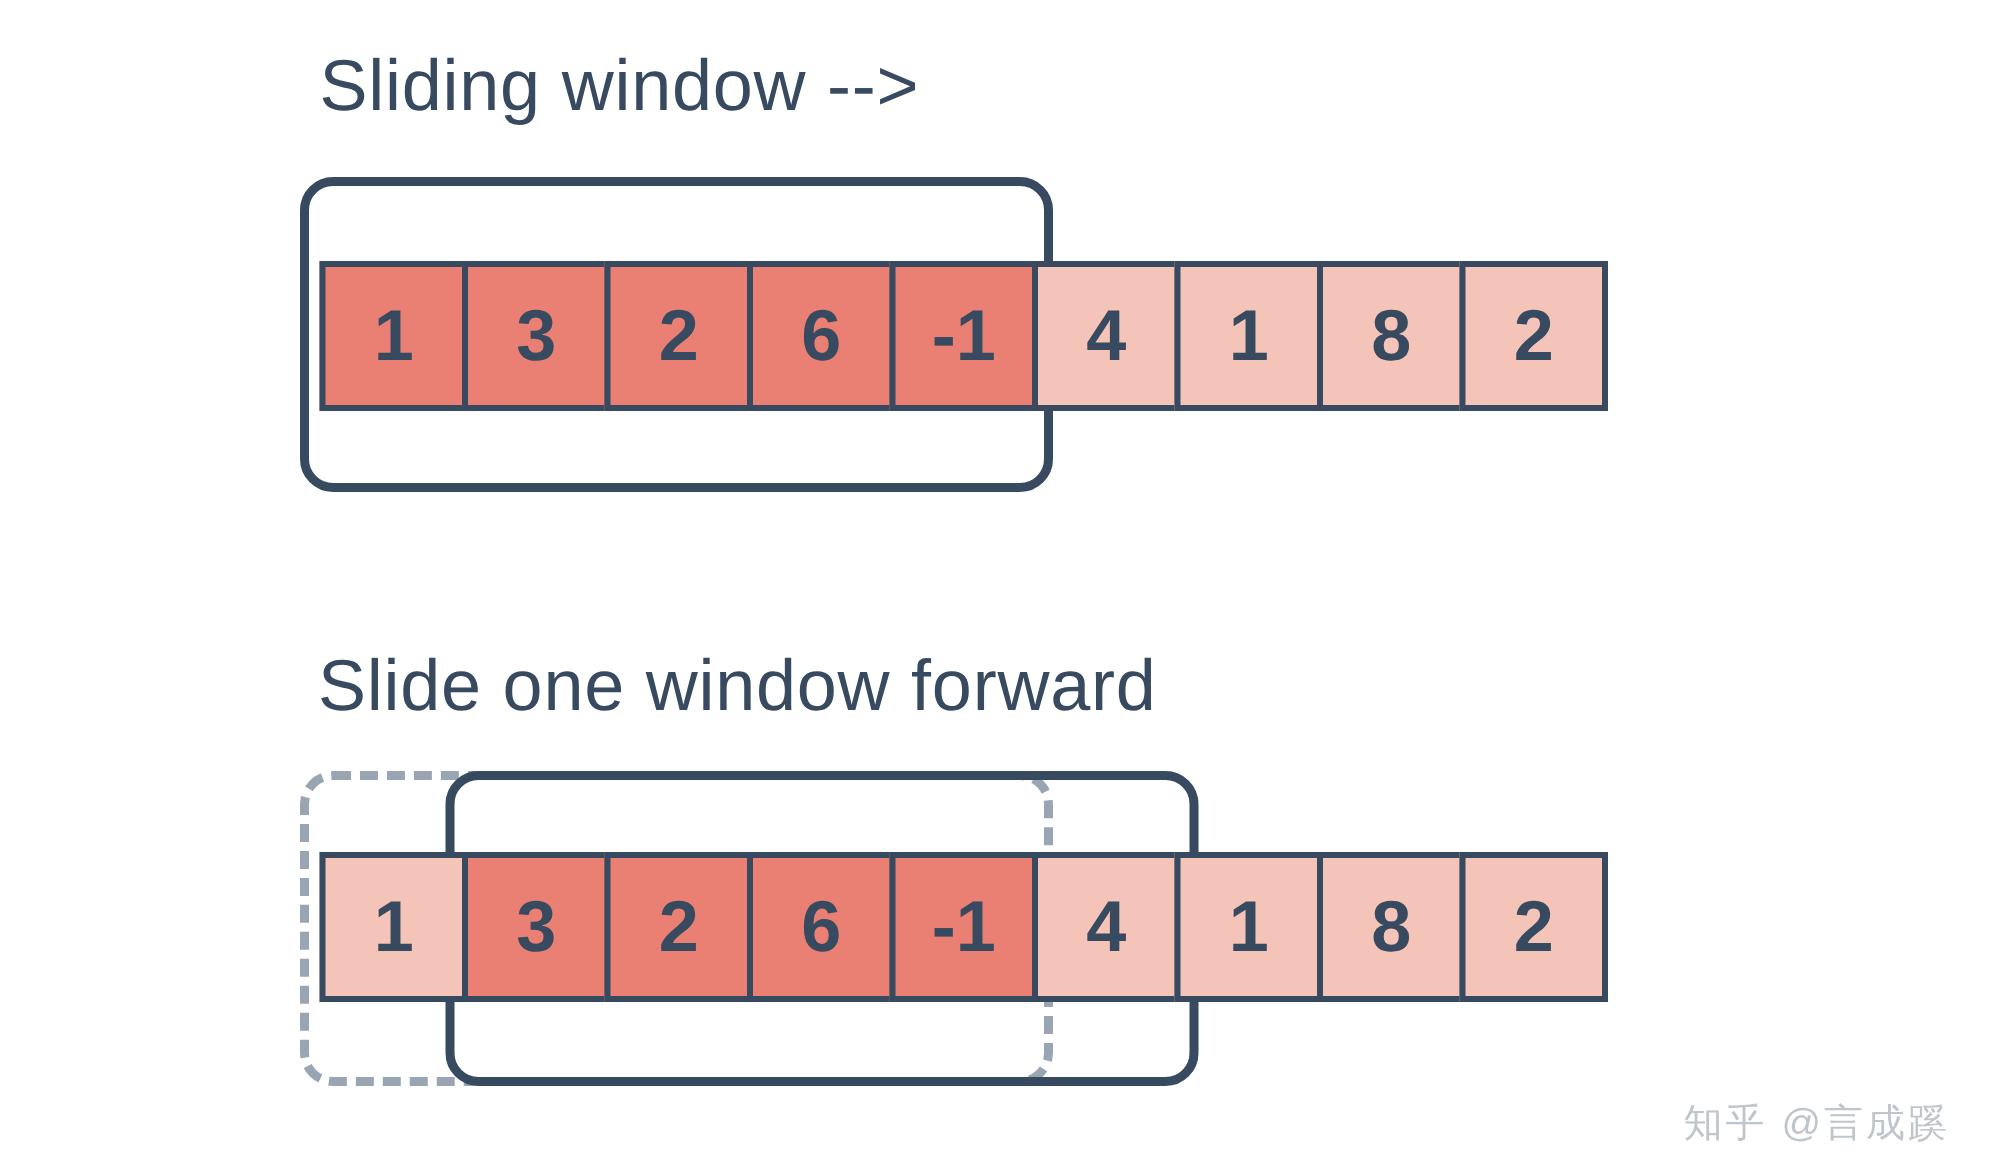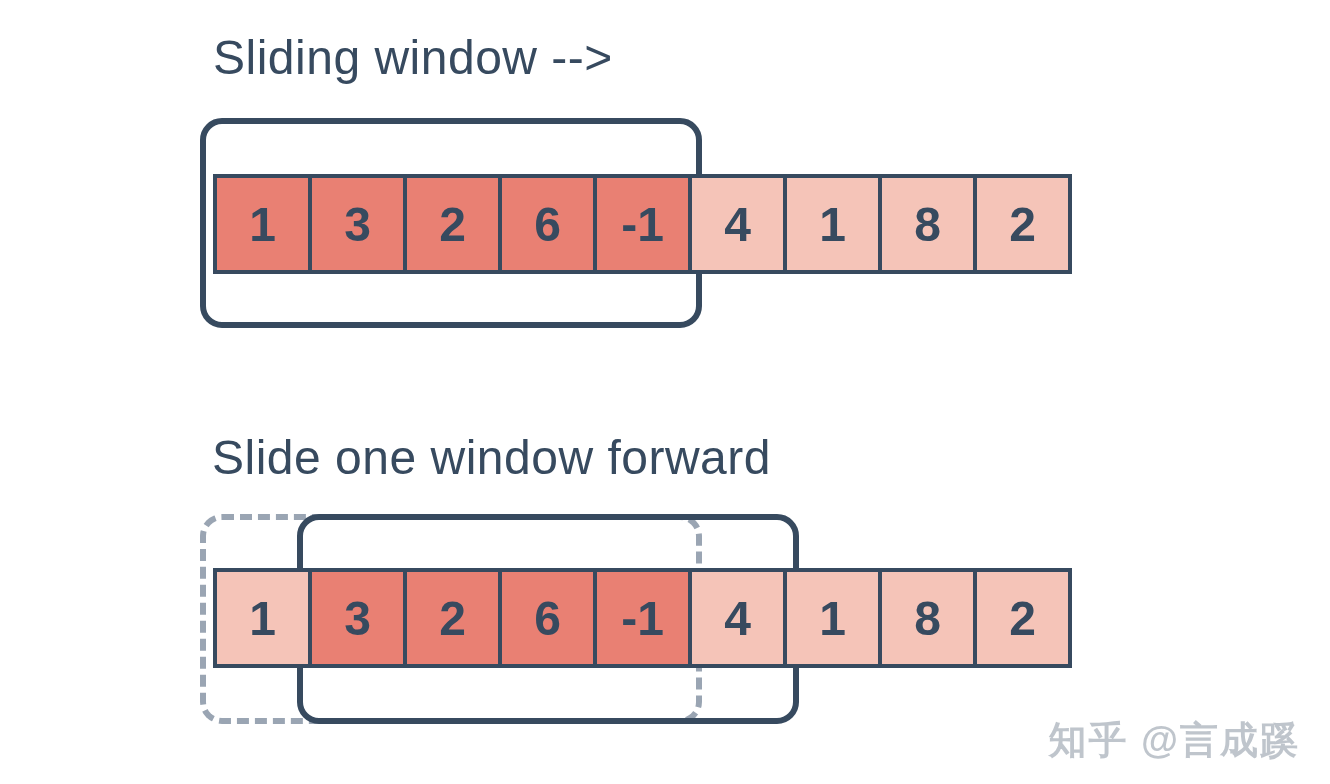--- a/index.html
+++ b/index.html
@@ -51,23 +51,23 @@
     background: transparent;
   }
   .window-frame.dashed {
     border-style: dashed;
     border-color: #9aa5b3;
   }
   .watermark {
     position: absolute;
     right: 30px;
     bottom: 18px;
-    font-size: 38px;
+    font-size: 26px;
     color: rgba(55,74,95,0.32);
-    font-weight: 700;
+    font-weight: 400;
     letter-spacing: 2px;
   }
 </style>
 </head>
 <body>
 
 <div class="canvas">
 
   <div class="title" style="left:213px; top:30px;">Sliding window --&gt;</div>
 

